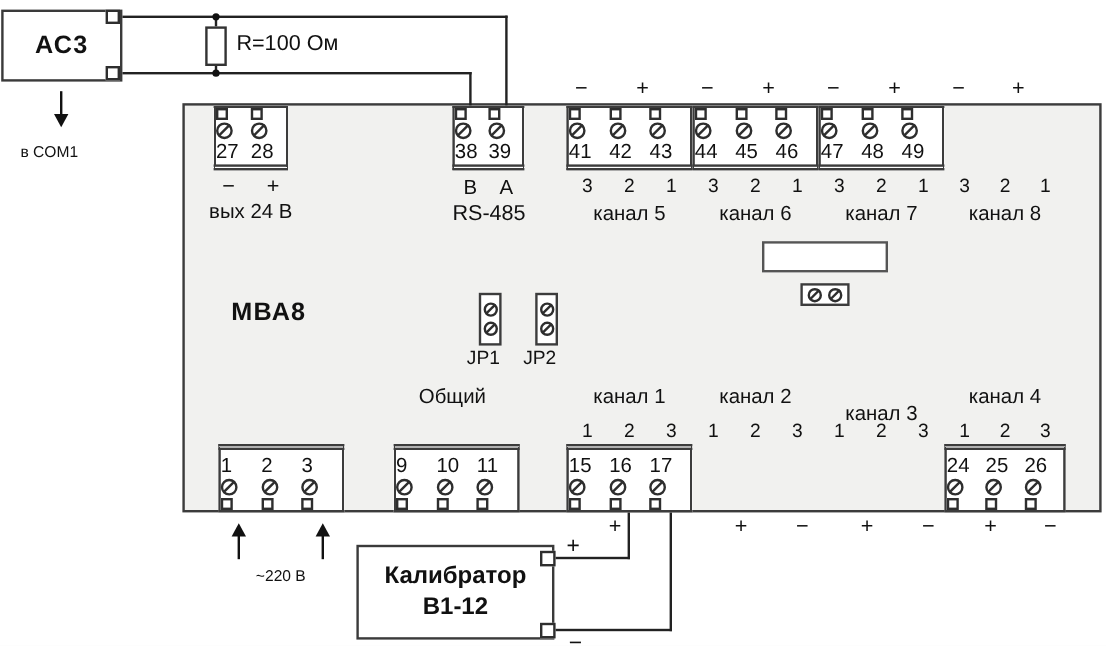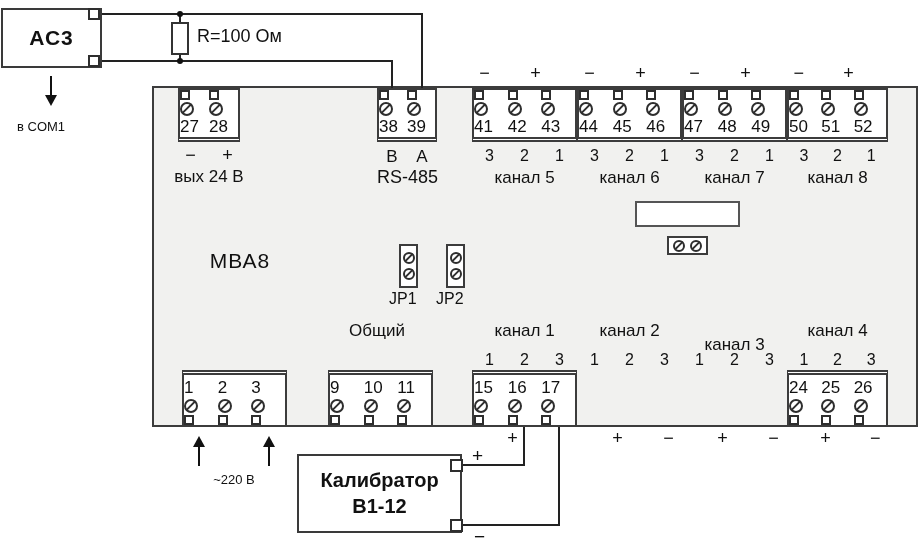--- a/index.html
+++ b/index.html
@@ -50,22 +50,22 @@
   .hbox{position:absolute;border:2px solid #3c3c3c;background:#fff;
         display:flex;align-items:center;justify-content:center;gap:5px}
   .win{position:absolute;left:635px;top:201px;width:105px;height:26px;background:#fff;border:2px solid #555}
 
   .ar-stem{position:absolute;width:2px;background:#111}
   .tri-up{position:absolute;width:0;height:0;border-left:6px solid transparent;
           border-right:6px solid transparent;border-bottom:11px solid #111}
   .tri-down{position:absolute;width:0;height:0;border-left:6px solid transparent;
           border-right:6px solid transparent;border-top:11px solid #111}
 
-  .name-mba{position:absolute;left:192px;top:249px;width:96px;text-align:center;
-            font-size:21px;font-weight:normal;letter-spacing:1px}
+  .name-mba{position:absolute;left:176px;top:249px;width:96px;text-align:center;
+            font-size:21px;font-weight:bold;letter-spacing:1px}
   .name-ac3{position:absolute;left:1px;top:8px;width:101px;height:60px;background:#fff;
             border:2.5px solid #3a3a3a;display:flex;align-items:center;justify-content:center;
             font-size:21px;font-weight:bold;letter-spacing:1px}
   .name-cal{position:absolute;left:297px;top:454px;width:165px;height:79px;background:#fff;
             border:2.5px solid #3a3a3a;display:flex;flex-direction:column;align-items:center;
             justify-content:center;gap:3px;font-size:20px;font-weight:bold}
   .jp-lbl{position:absolute;top:290px;width:40px;font-size:16px}
   .cal-sign{position:absolute;font-size:19px;line-height:19px}
 </style>
 </head>
@@ -211,37 +211,20 @@
       <span class="c">2</span>
       <span class="c">1</span>
   </div>
   <div class="cap" style="left:682px;top:169px;width:105px">канал 7</div>
 
   <div class="row" style="left:787px;top:64px;width:101px">
     <span class="c sign m-top">−</span>
     <span class="c sign p-top">+</span>
       <span class="c"></span>
   </div>
-  <div class="tb top" style="left:787px;width:101px">
-    <div class="tcol">
-        <span class="pin"></span>
-        <span class="screw"></span>
-        <span class="tnum">50</span>
-      </div>
-    <div class="tcol">
-        <span class="pin"></span>
-        <span class="screw"></span>
-        <span class="tnum">51</span>
-      </div>
-    <div class="tcol">
-        <span class="pin"></span>
-        <span class="screw"></span>
-        <span class="tnum">52</span>
-      </div>
-  </div>
   <div class="row pos" style="left:787px;top:147px;width:101px">
     <span class="c">3</span>
       <span class="c">2</span>
       <span class="c">1</span>
   </div>
   <div class="cap" style="left:787px;top:169px;width:101px">канал 8</div>
 
   <div class="win"></div>
   <div class="hbox" style="left:667px;top:236px;width:41px;height:19px">
     <span class="screw sm"></span>

